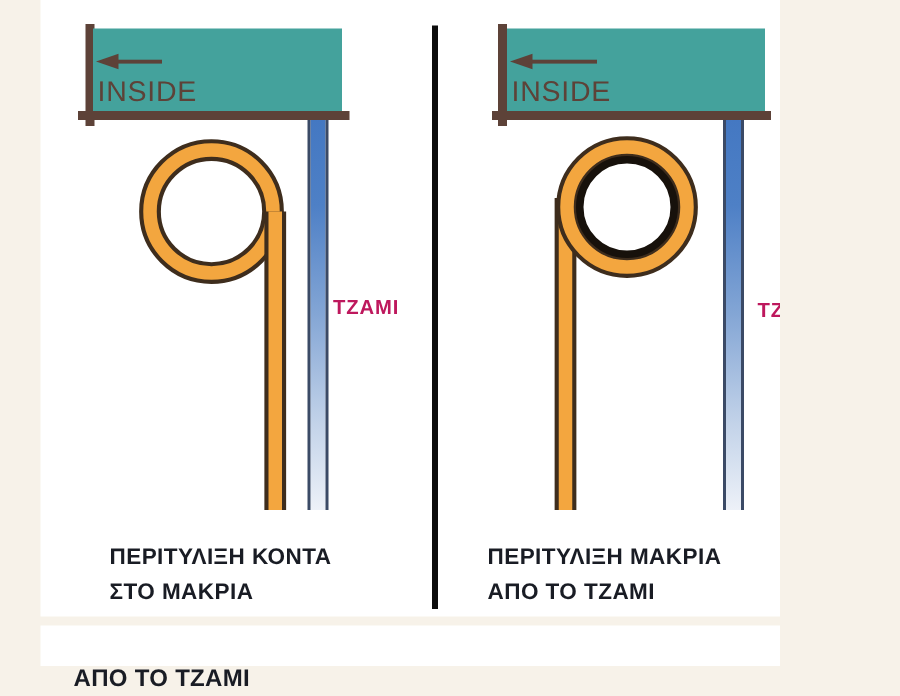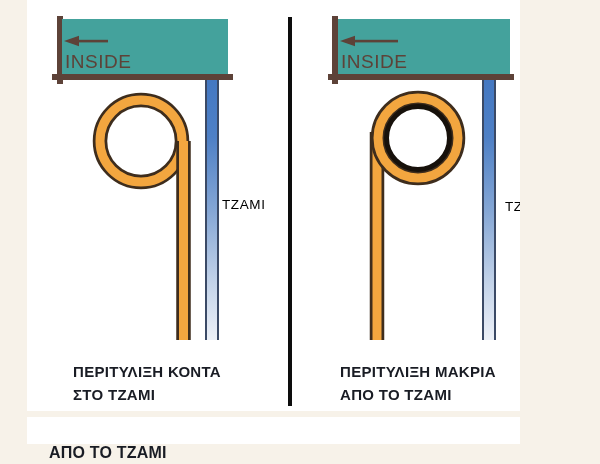--- a/index.html
+++ b/index.html
@@ -25,21 +25,21 @@
   .bar-h{position:absolute;height:6px;top:74px;background:var(--frame-brown);}
   .teal{position:absolute;top:19px;height:55px;background:var(--window-teal);}
 
   .arrow-svg{position:absolute;top:33px;height:16px;}
   .inside-label{position:absolute;top:51px;font-size:19px;font-weight:400;letter-spacing:0.5px;color:var(--frame-brown);}
 
   .glass{position:absolute;top:80px;width:14px;height:260px;box-sizing:border-box;
     border-left:2px solid var(--glass-border);border-right:2px solid var(--glass-border);
     background:linear-gradient(to bottom,#4478c2 0%,#4e80c6 22%,#84a6d5 50%,#c3d3e9 78%,#edf1f8 100%);}
 
-  .glass-label{position:absolute;font-size:13.5px;font-weight:normal;letter-spacing:0.6px;color:#000000;}
+  .glass-label{position:absolute;font-size:13.5px;font-weight:bold;letter-spacing:0.6px;color:#be185d;}
 
   .cable-svg{position:absolute;left:0;top:0;width:600px;height:464px;pointer-events:none;}
 
   .caption{position:absolute;top:360px;font-size:15px;font-weight:bold;line-height:23px;letter-spacing:0.3px;color:var(--text-dark);}
 
   .warning-line1{position:absolute;left:49px;top:421px;font-size:16px;font-weight:bold;letter-spacing:0.2px;color:var(--text-dark);}
   .warning-line2{position:absolute;left:49px;top:444px;font-size:16px;font-weight:bold;letter-spacing:0.2px;color:var(--text-dark);}
 </style>
 </head>
 <body>
@@ -59,39 +59,39 @@
       <polygon points="0,8 15,2.8 15,13.2" fill="#5d4238"></polygon>
       <rect x="12" y="6.8" width="32" height="2.6" fill="#5d4238"></rect>
     </svg>
     <div class="inside-label" style="left:65px;">INSIDE</div>
 
     <div class="glass" style="left:205px;"></div>
     <div class="glass-label" style="left:222px;top:197px;">ΤΖΑΜΙ</div>
 
     <div class="caption" style="left:45px;margin-left:28px;">
       <div>ΠΕΡΙΤΥΛΙΞΗ ΚΟΝΤΑ</div>
-      <div>ΣΤΟ ΤΖΑΜΙ</div>
+      <div>ΣΤΟ ΜΑΚΡΙΑ</div>
     </div>
   </section>
 
   <section>
     <div class="bar-v" style="left:332px;"></div>
     <div class="teal" style="left:338px;width:172px;"></div>
     <div class="bar-h" style="left:328px;width:186px;"></div>
 
     <svg class="arrow-svg" style="left:340px;width:58px;" viewBox="0 0 58 16">
       <polygon points="0,8 15,2.8 15,13.2" fill="#5d4238"></polygon>
       <rect x="12" y="6.8" width="46" height="2.6" fill="#5d4238"></rect>
     </svg>
     <div class="inside-label" style="left:341px;">INSIDE</div>
 
     <div class="glass" style="left:482px;"></div>
     <div class="glass-label" style="left:505px;top:199px;">ΤΖΑΜΙ</div>
 
-    <div class="caption" style="left:340px;">
+    <div class="caption" style="left:325px;">
       <div>ΠΕΡΙΤΥΛΙΞΗ ΜΑΚΡΙΑ</div>
       <div>ΑΠΟ ΤΟ ΤΖΑΜΙ</div>
     </div>
   </section>
 
   <svg class="cable-svg" viewBox="0 0 600 464">
     <g>
       <circle cx="141" cy="141" r="41" fill="none" stroke="#3e2d1d" stroke-width="14.5"></circle>
       <circle cx="141" cy="141" r="41" fill="none" stroke="#f3a63f" stroke-width="9"></circle>
       <path d="M183.5 141 L183.5 340" fill="none" stroke="#3e2d1d" stroke-width="14.5"></path>

